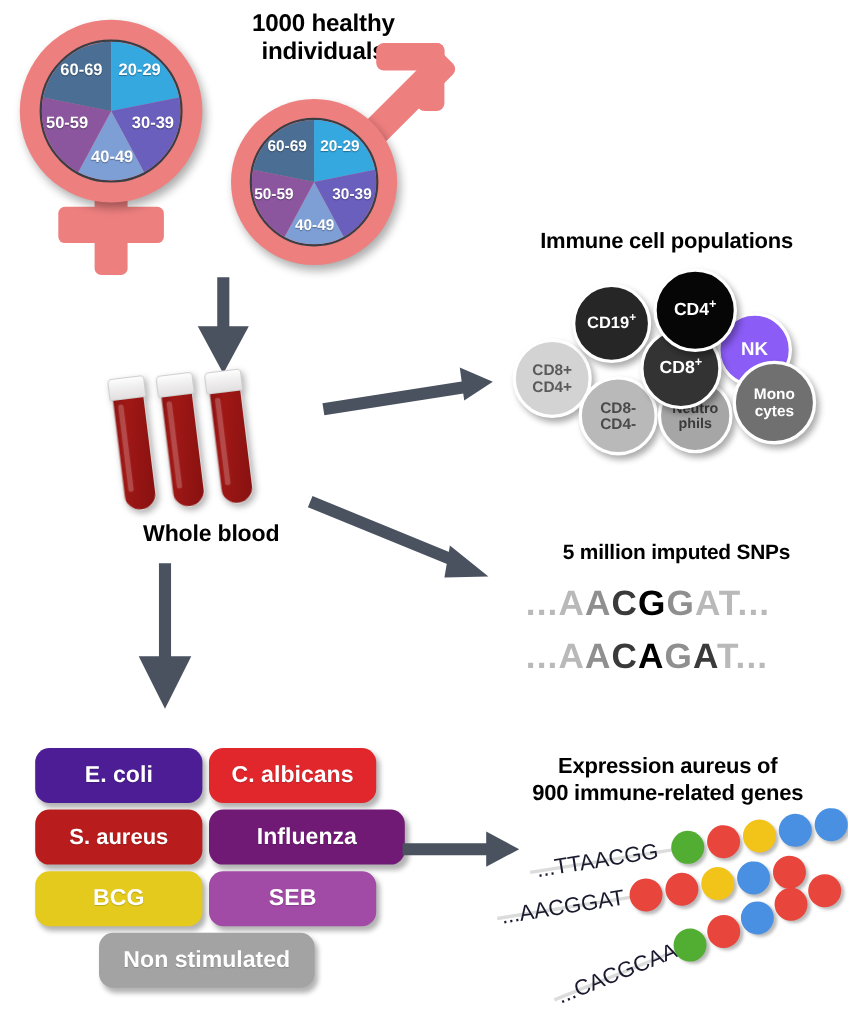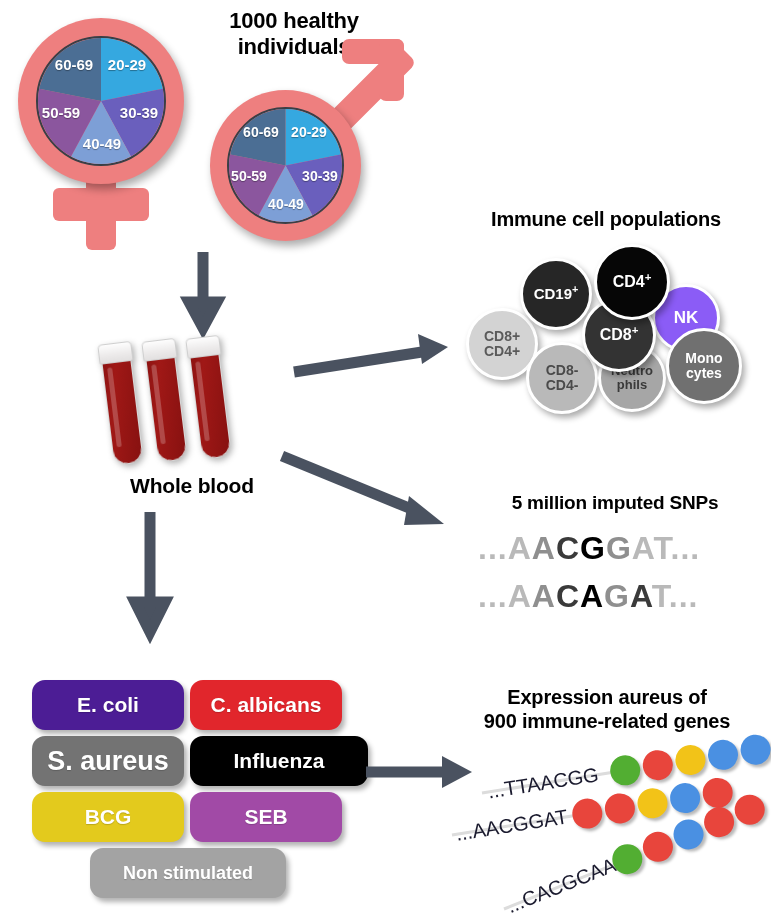--- a/index.html
+++ b/index.html
@@ -313,33 +313,33 @@
     </div>
   </div>
 
   <div class="abs" style="left:32px; top:680px; width:310px; height:210px;">
     <div class="stim" style="left:0px;   top:0px;  width:152px; height:50px; background:#4c1d95; font-size:21px;">
       <span>E. coli</span>
     </div>
     <div class="stim" style="left:158px; top:0px;  width:152px; height:50px; background:#e1262c; font-size:21px;">
       <span>C. albicans</span>
     </div>
-    <div class="stim" style="left:0px;   top:56px; width:152px; height:50px; background:#737373; font-size:27px;">
+    <div class="stim" style="left:0px;   top:56px; width:152px; height:50px; background:#b91c1c; font-size:20px;">
       <span>S. aureus</span>
     </div>
-    <div class="stim" style="left:158px; top:56px; width:178px; height:50px; background:#000000; font-size:21px;">
+    <div class="stim" style="left:158px; top:56px; width:178px; height:50px; background:#701a75; font-size:21px;">
       <span>Influenza</span>
     </div>
     <div class="stim" style="left:0px;   top:112px; width:152px; height:50px; background:#e3ca1d; font-size:21px;">
       <span>BCG</span>
     </div>
     <div class="stim" style="left:158px; top:112px; width:152px; height:50px; background:#a14aa6; font-size:21px;">
       <span>SEB</span>
     </div>
-    <div class="stim" style="left:58px;  top:168px; width:196px; height:50px; background:#a3a3a3; font-size:18px;">
+    <div class="stim" style="left:58px;  top:168px; width:196px; height:50px; background:#a3a3a3; font-size:21px;">
       <span>Non stimulated</span>
     </div>
   </div>
 
   <svg class="arrow-svg" style="left:366px; top:752px;" width="110" height="40" viewBox="0 0 110 40">
     <path d="M0,20 L82,20" stroke="#4a5260" stroke-width="11" fill="none"></path>
     <path d="M106,20 L76,4 L76,36 Z" fill="#4a5260"></path>
   </svg>
 
   <div class="heading abs" style="left:452px; top:686px; width:310px; font-size:20px;">

